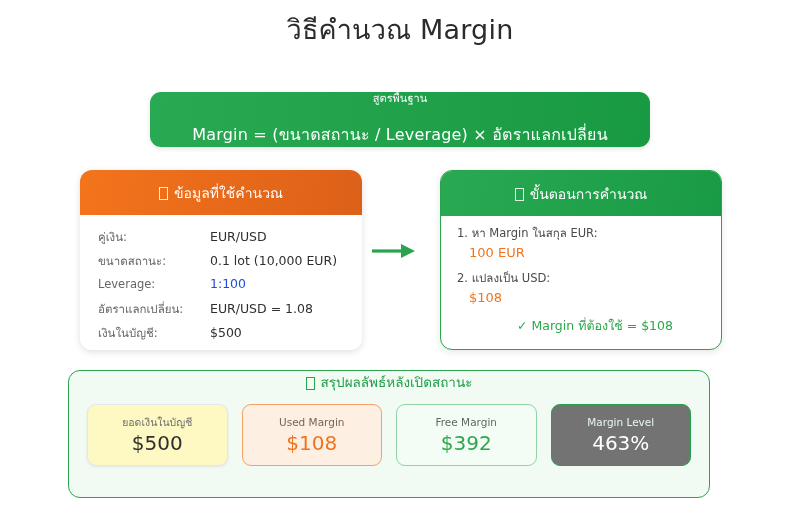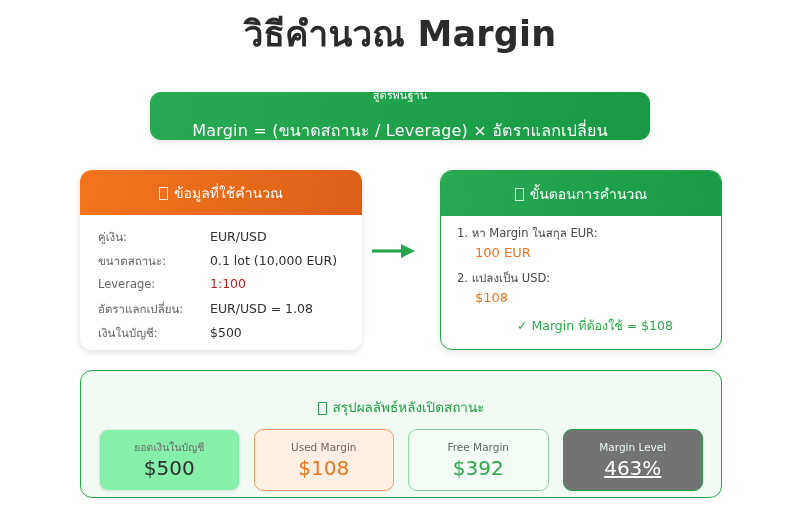--- a/index.html
+++ b/index.html
@@ -21,40 +21,40 @@
     width: 800px;
     height: 520px;
   }
 
   
   .header {
     text-align: center;
     padding-top: 12px;
   }
   .page-title {
-    font-size: 35px;
-    font-weight: 700;
+    font-size: 27px;
+    font-weight: 400;
     color: #2b2b2b;
     letter-spacing: 0.2px;
     line-height: 1.3;
   }
   .page-subtitle {
     font-size: 13px;
     color: #6f6f6f;
     margin-top: 7px;
     font-weight: 400;
   }
 
   
   .formula-banner {
     position: absolute;
     left: 150px;
     top: 92px;
     width: 500px;
-    height: 48px;
+    height: 55px;
     border-radius: 11px;
     background: linear-gradient(100deg, #28a952 0%, #189a43 100%);
     color: #ffffff;
     display: flex;
     flex-direction: column;
     align-items: center;
     justify-content: center;
     box-shadow: 0 2px 5px rgba(0,0,0,0.10);
   }
   .formula-caption {
@@ -119,21 +119,21 @@
   .row-label {
     width: 112px;
     font-size: 11.5px;
     color: #666666;
     flex: none;
   }
   .row-value {
     font-size: 12.5px;
     color: #2f2f2f;
   }
-  .row-value.accent-green { color: #b91c1c; }
+  .row-value.accent-green { color: #1d4ed8; }
 
   
   .arrow {
     position: absolute;
     left: 370px;
     top: 240px;
     width: 52px;
     height: 22px;
   }
 
@@ -155,41 +155,41 @@
   .step { margin-bottom: 11px; }
   .step-title {
     font-size: 11.5px;
     color: #4a4a4a;
     line-height: 1.3;
   }
   .step-result {
     font-size: 13px;
     color: #f0741f;
     margin-top: 4px;
-    margin-left: 18px;
+    margin-left: 12px;
   }
   .step-final {
     text-align: center;
     font-size: 12.5px;
     color: #2ba84a;
     margin-top: 3px;
     padding-left: 28px;
   }
 
   
   .summary {
     position: absolute;
-    left: 80px;
+    left: 68px;
     top: 370px;
     width: 642px;
     height: 128px;
     border: 1.6px solid #2aa44c;
     border-radius: 12px;
     background: #f1fbf3;
-    padding: 25px 18px;
+    padding: 0 18px;
   }
   .summary-title {
     text-align: center;
     font-size: 13.5px;
     color: #1f9e48;
     display: flex;
     align-items: center;
     justify-content: center;
     gap: 6px;
     height: 22px;
@@ -211,21 +211,21 @@
   .sbox-label {
     font-size: 10.5px;
     line-height: 1.2;
   }
   .sbox-value {
     font-size: 20px;
     margin-top: 3px;
     line-height: 1.1;
   }
   .sbox-balance {
-    background: #86efac;
+    background: #fef9c3;
     border: 1px solid #e6e6e6;
     box-shadow: 0 1px 3px rgba(0,0,0,0.08);
   }
   .sbox-balance .sbox-label { color: #6f6f6f; }
   .sbox-balance .sbox-value { color: #2f2f2f; }
 
   .sbox-used {
     background: #fdf0e3;
     border: 1.4px solid #f4a163;
   }
@@ -238,21 +238,21 @@
   }
   .sbox-free .sbox-label { color: #5c6b60; }
   .sbox-free .sbox-value { color: #2ba84a; }
 
   .sbox-level {
     background: #737373;
     border: 1.2px solid #23a24b;
     justify-content: center;
   }
   .sbox-level .sbox-label { color: #e8f7ec; }
-  .sbox-level .sbox-value { color: #ffffff; text-decoration: underline; }
+  .sbox-level .sbox-value { color: #ffffff; }
 </style>
 </head>
 <body>
 
 <div class="page">
 
   <div class="header">
     <div class="page-title">วิธีคำนวณ Margin</div>
   </div>
 

